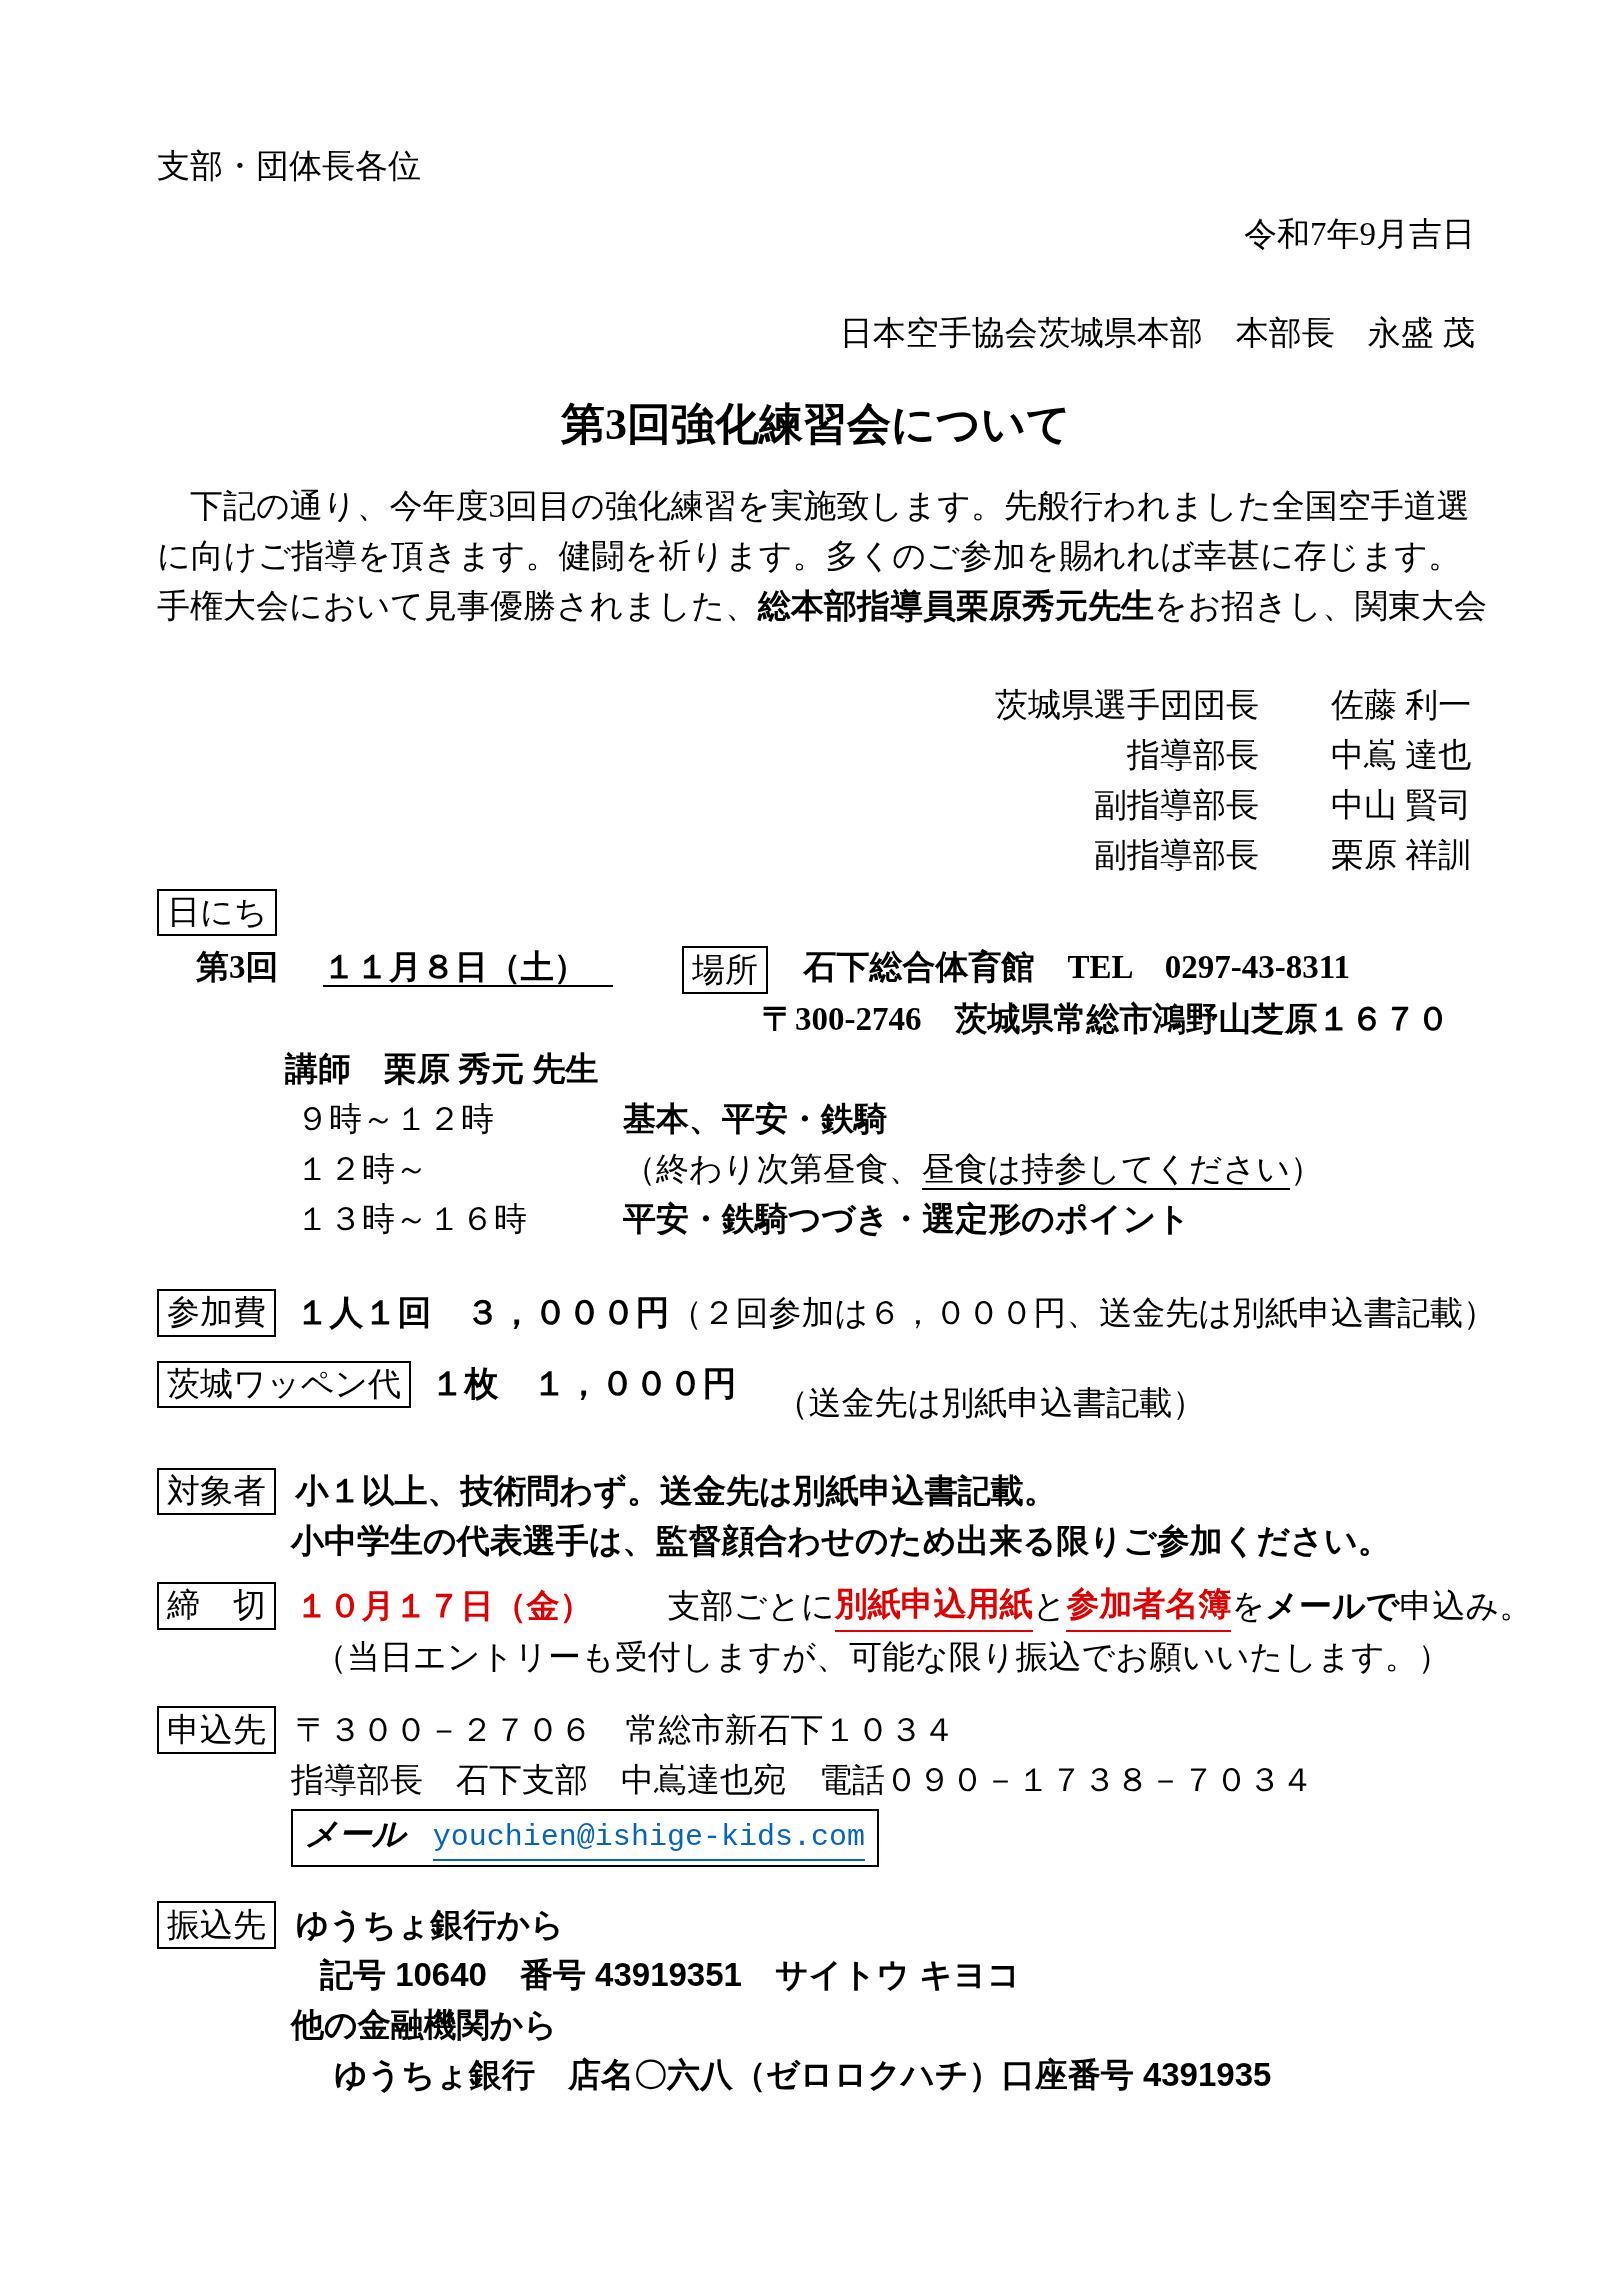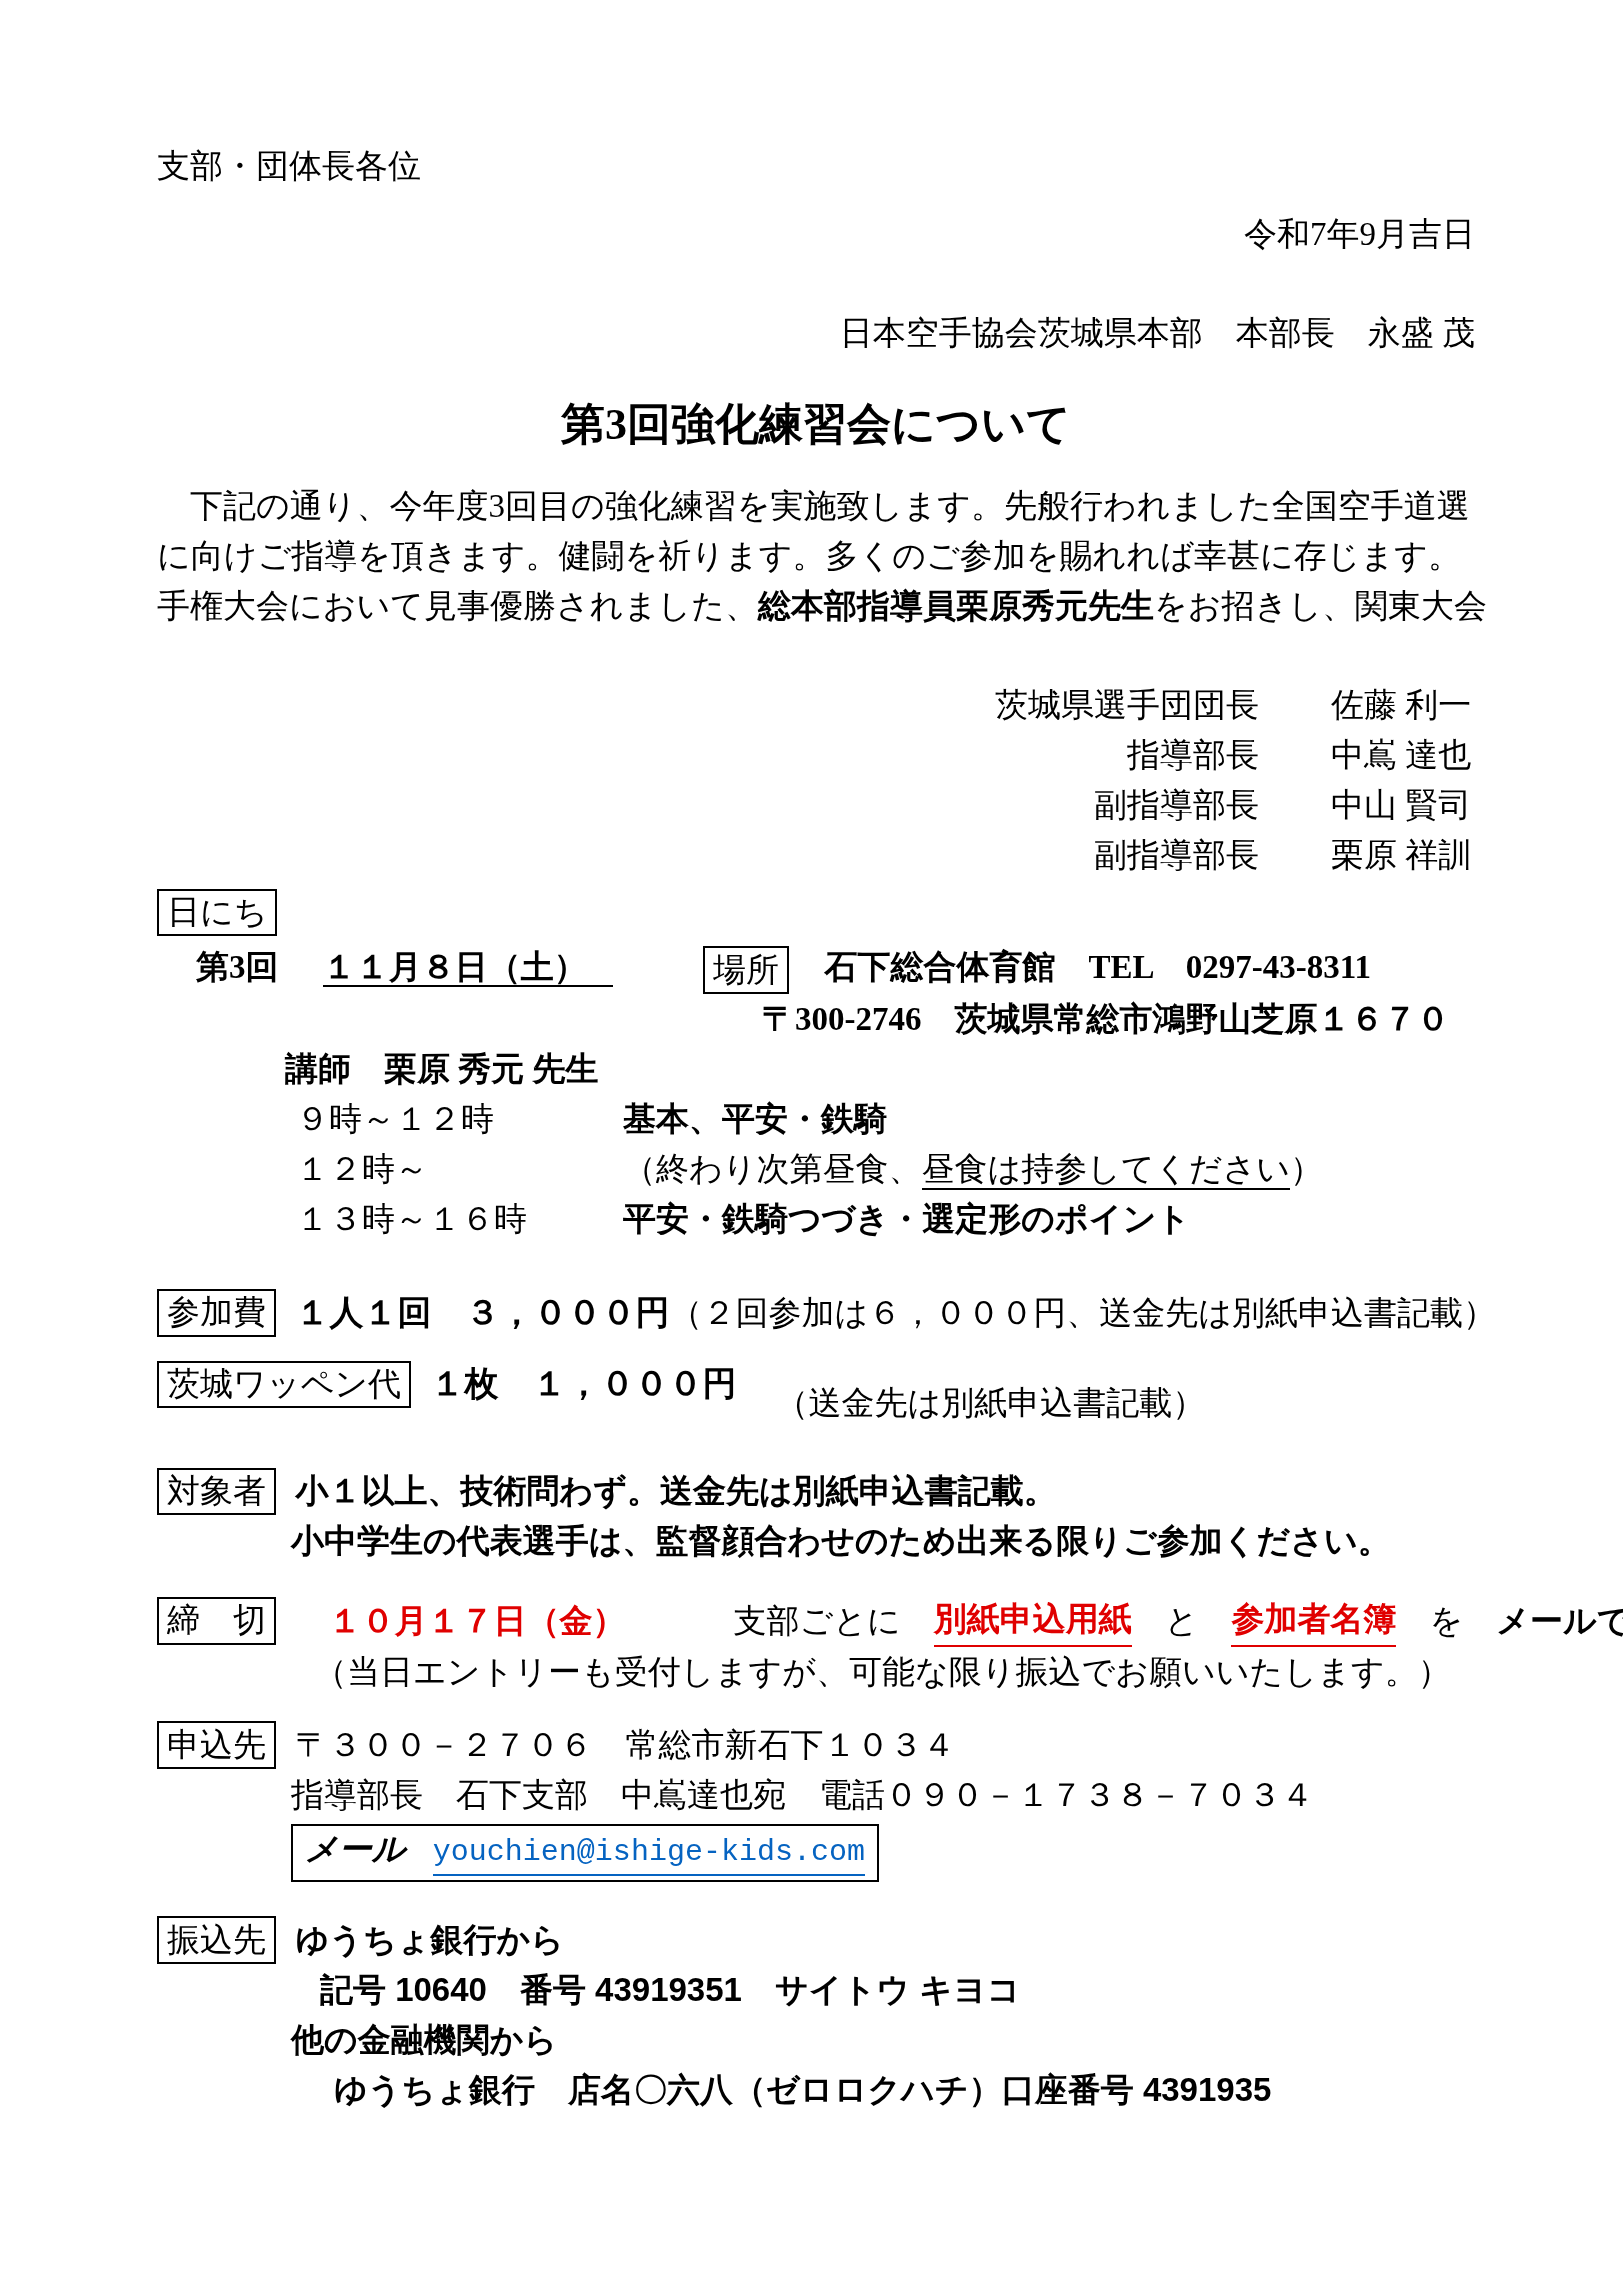--- a/index.html
+++ b/index.html
@@ -107,21 +107,21 @@
   </tbody>
     </table>
 
   <div class="row" style="margin-top:3.9px;">
     <span class="labelbox">日にち</span>
   </div>
 
   <div class="row" style="margin-top:5.2px;">
     <span class="b" style="margin-left:39px;">第3回</span>
     <span class="b u" style="margin-left:36px;padding-right:26px;">１１月８日（土）</span>
-    <span class="labelbox" style="margin-left:82px;">場所</span>
+    <span class="labelbox" style="margin-left:61px;">場所</span>
     <span class="b" style="margin-left:27.5px;">石下総合体育館　TEL　0297-43-8311</span>
   </div>
 
   <div class="row b" style="padding-left:605px;">〒300-2746　茨城県常総市鴻野山芝原１６７０</div>
 
   <div class="row b" style="margin-left:128px;">講師　栗原 秀元 先生</div>
 
   <div class="sched">
     <div class="row">
       <span class="time">９時～１２時</span><span class="gothic">基本、平安・鉄騎</span>
@@ -144,21 +144,21 @@
     <span class="content feemain">１枚　１，０００円</span>
     <span style="margin-left:39px;margin-top:38px;">（送金先は別紙申込書記載）</span>
   </div>
 
   <div class="row flexrow" style="margin-top:38px;">
     <span class="labelbox">対象者</span>
     <span class="content gothic">小１以上、技術問わず。送金先は別紙申込書記載。</span>
   </div>
   <div class="row gothic cont">小中学生の代表選手は、監督顔合わせのため出来る限りご参加ください。</div>
 
-  <div class="row flexrow" style="margin-top:28px;gap:33px;">
+  <div class="row flexrow" style="margin-top:13px;">
     <span class="labelbox">締　切</span>
     <span class="content gothic red">１０月１７日（金）</span>
     <span style="margin-left:75px;">支部ごとに</span>
       <span class="gothic red u">別紙申込用紙</span>
       <span>と</span>
       <span class="gothic red u">参加者名簿</span>
       <span>を</span>
       <span class="gothic">メールで</span>
       <span>申込み。</span>
   </div>

